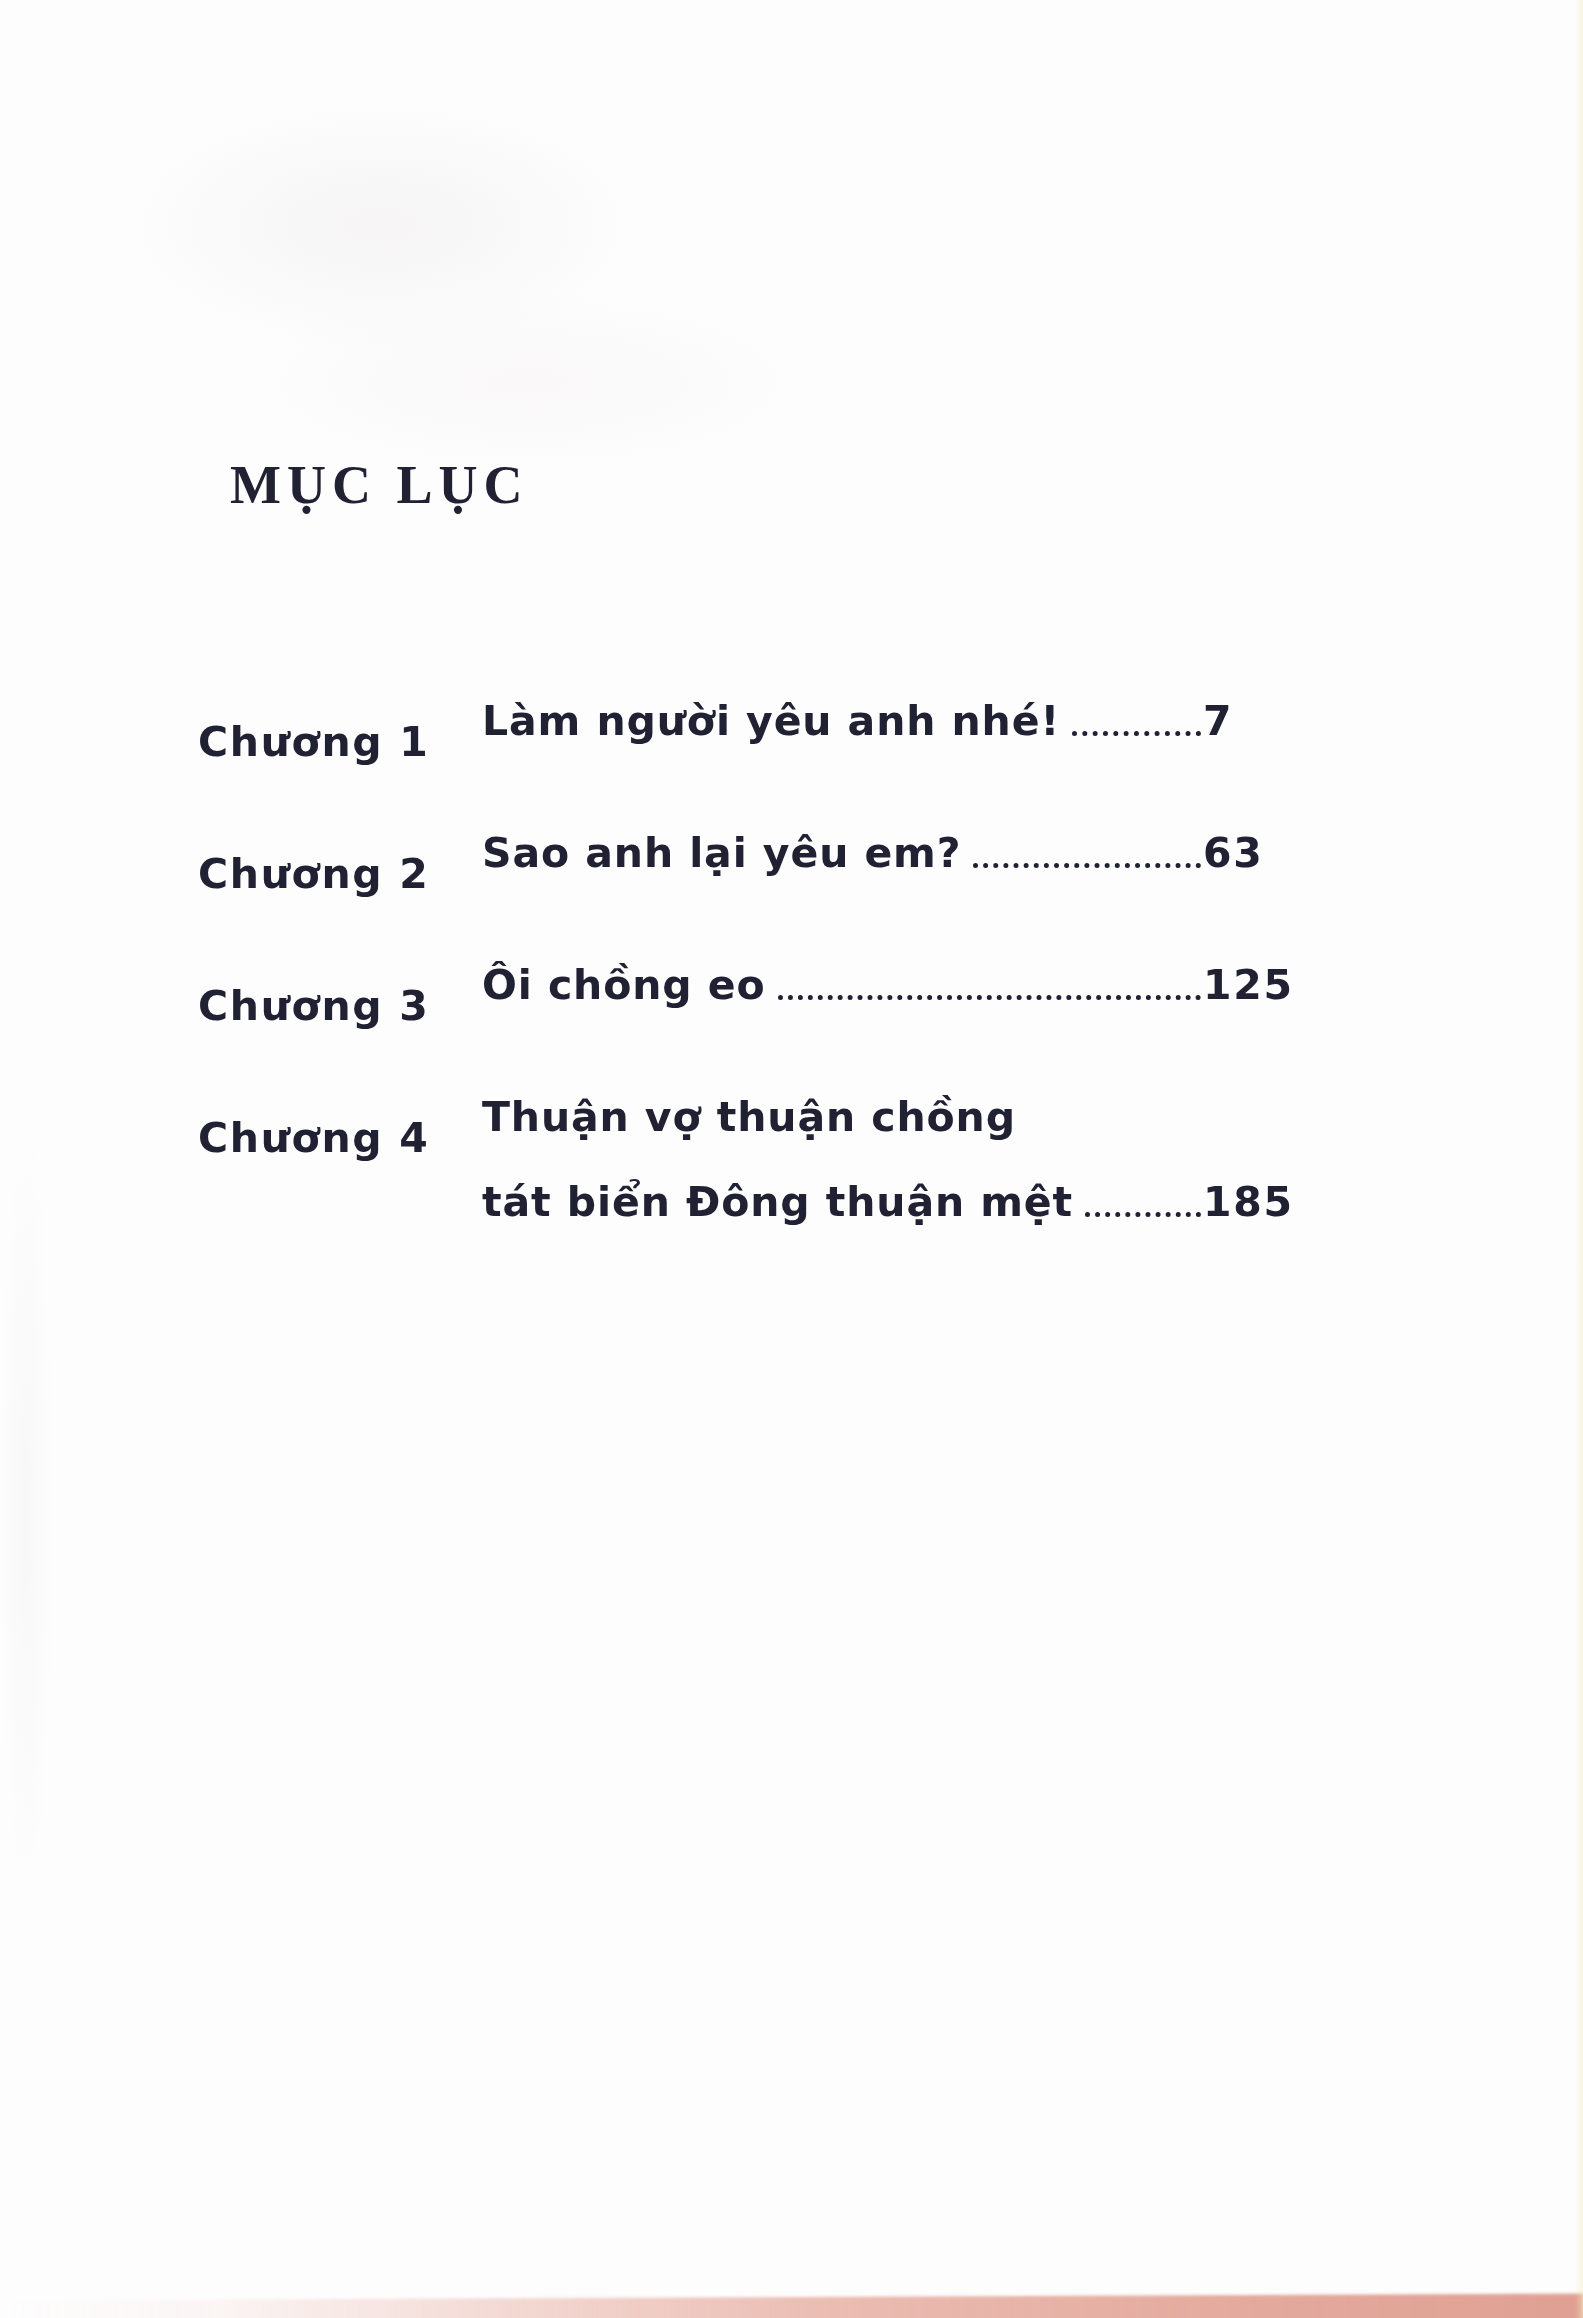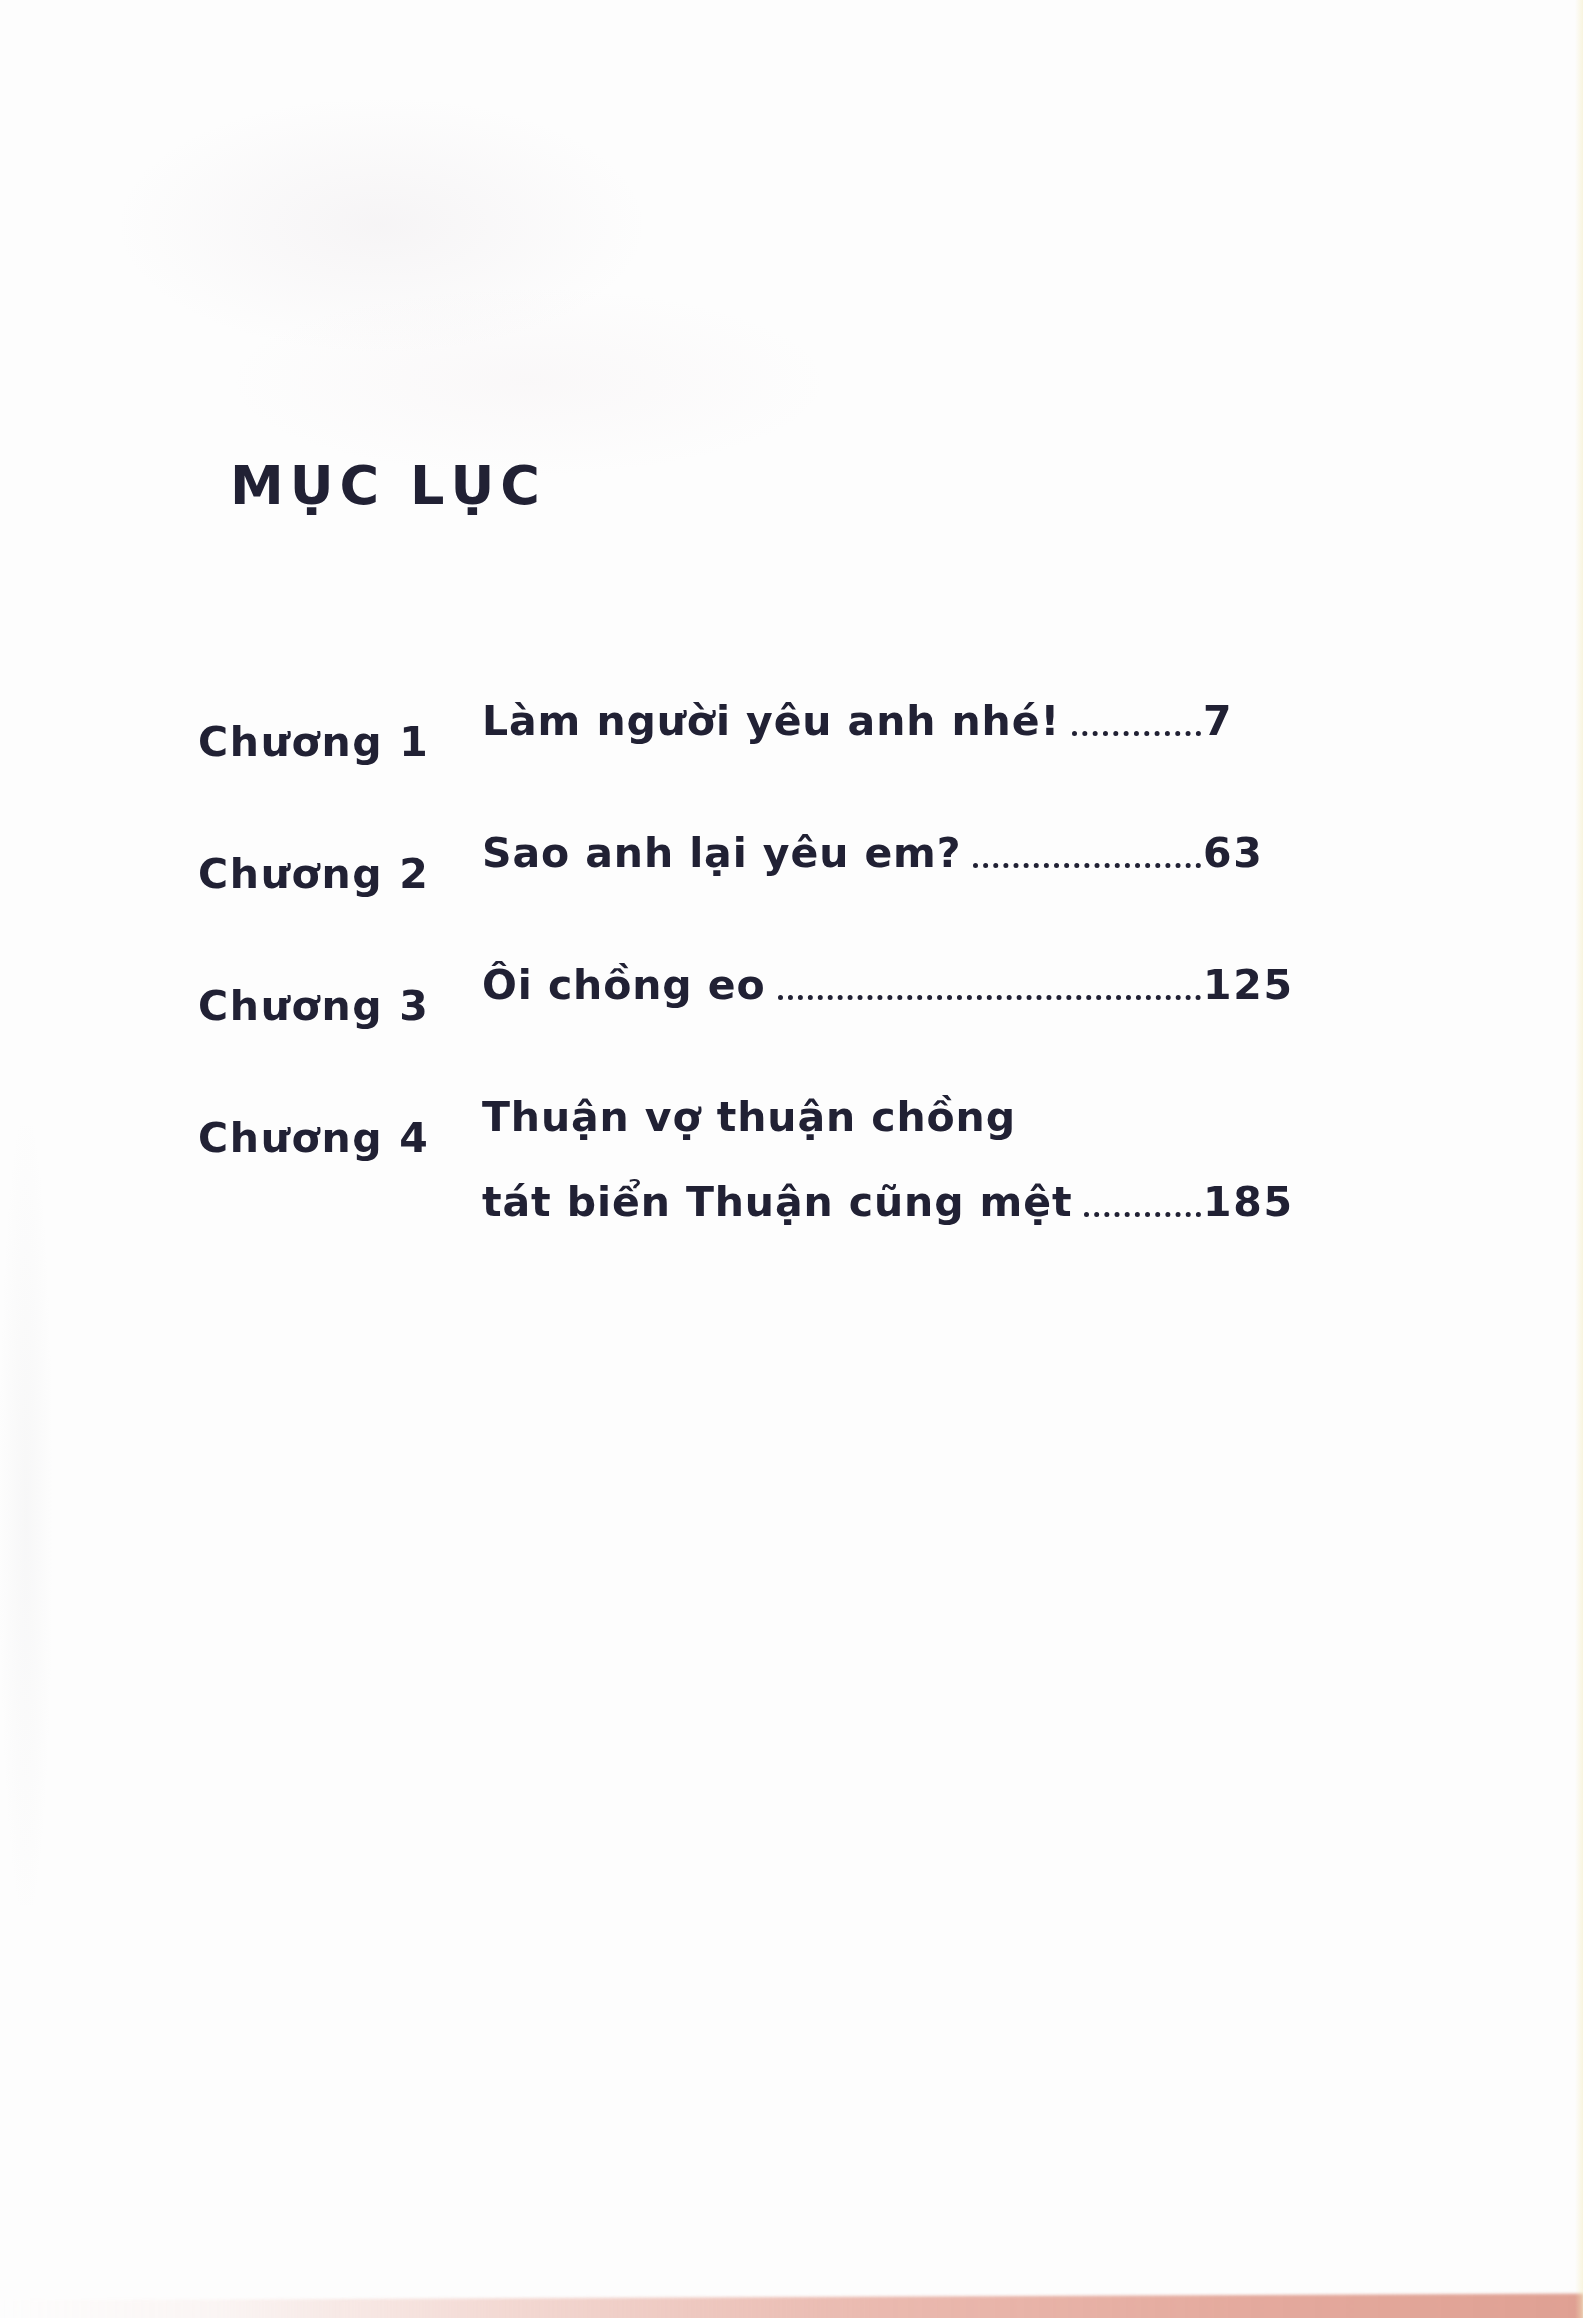--- a/index.html
+++ b/index.html
@@ -41,20 +41,21 @@
 
   .title {
     position: absolute;
     left: 230px;
     top: 454px;
     margin: 0;
     font-size: 54px;
     font-weight: bold;
     letter-spacing: 6px;
     white-space: nowrap;
+    font-family: Liberation Serif, serif;
   }
 
   .toc {
     position: absolute;
     left: 198px;
     top: 693px;
   }
 
   .toc-row {
     display: flex;
@@ -177,21 +178,21 @@
   </div>
 
   <div class="toc-row">
     <div class="chapter">Chương 4</div>
     <div class="entry-lines">
       <div class="toc-line">
         <span class="entry-title">Thuận vợ thuận chồng</span>
 
       </div>
     <div class="toc-line">
-        <span class="entry-title">tát biển Thuận cũng mệt</span>
+        <span class="entry-title">tát biển Đông thuận mệt</span>
         <span class="leader"></span>
         <span class="pagenum">185</span>
       </div>
         </div>
   </div>
 </div>
 
   <div class="edge-bottom"></div>
   <div class="edge-right"></div>
 </div>

